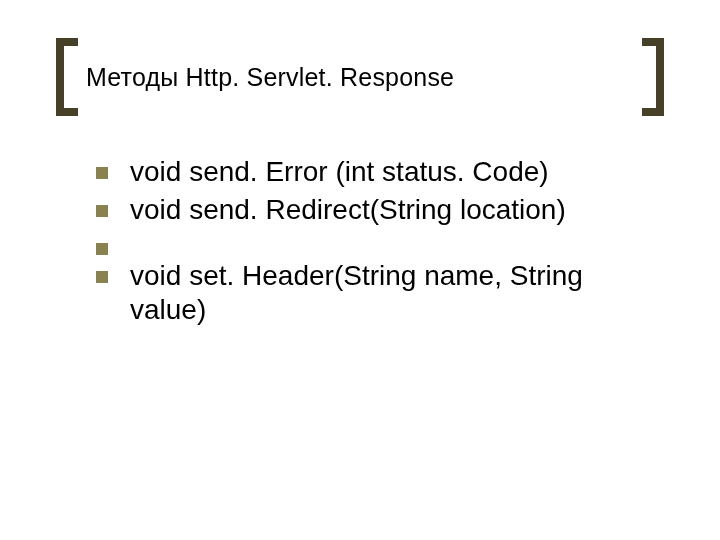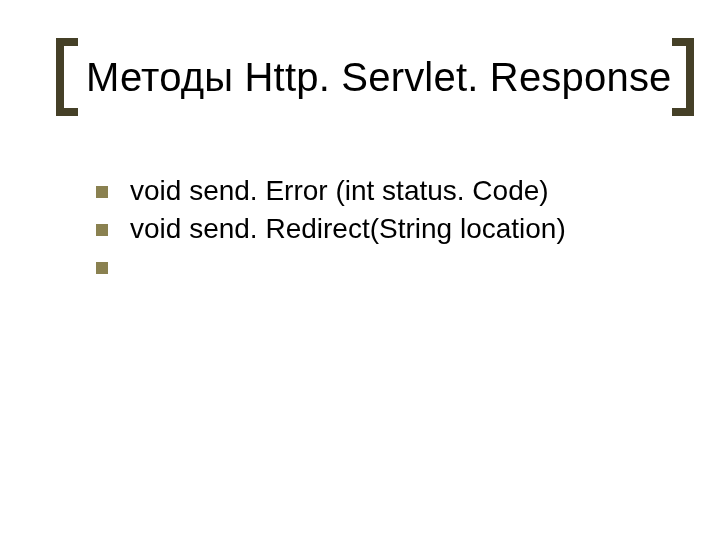--- a/index.html
+++ b/index.html
@@ -40,29 +40,29 @@
     box-sizing: border-box;
   }
   .bracket.right {
     border-right: 8px solid #454027;
     border-top: 8px solid #454027;
     border-bottom: 8px solid #454027;
     box-sizing: border-box;
     margin-left: auto;
   }
   .title-text {
-    font-size: 40px;
+    font-size: 25px;
     color: #000000;
     padding-left: 8px;
     white-space: nowrap;
     letter-spacing: 0.2px;
   }
   .body {
     position: absolute;
-    top: 174px;
+    top: 155px;
     left: 96px;
     right: 70px;
   }
   .item {
     display: flex;
     align-items: flex-start;
     margin-bottom: 4px;
   }
   .bullet {
     flex: 0 0 auto;
@@ -94,15 +94,19 @@
       <div class="bullet"></div>
       <div class="item-text">void send. Error (int status. Code)</div>
     </div>
     <div class="item">
       <div class="bullet"></div>
       <div class="item-text">void send. Redirect(String location)</div>
     </div>
     <div class="item">
       <div class="bullet"></div>
     </div>
+    <div class="item">
+      <div class="bullet"></div>
+      <div class="item-text">void set. Header(String name, String value)</div>
+    </div>
   </div>
 
 </div>
 
 </body></html>

